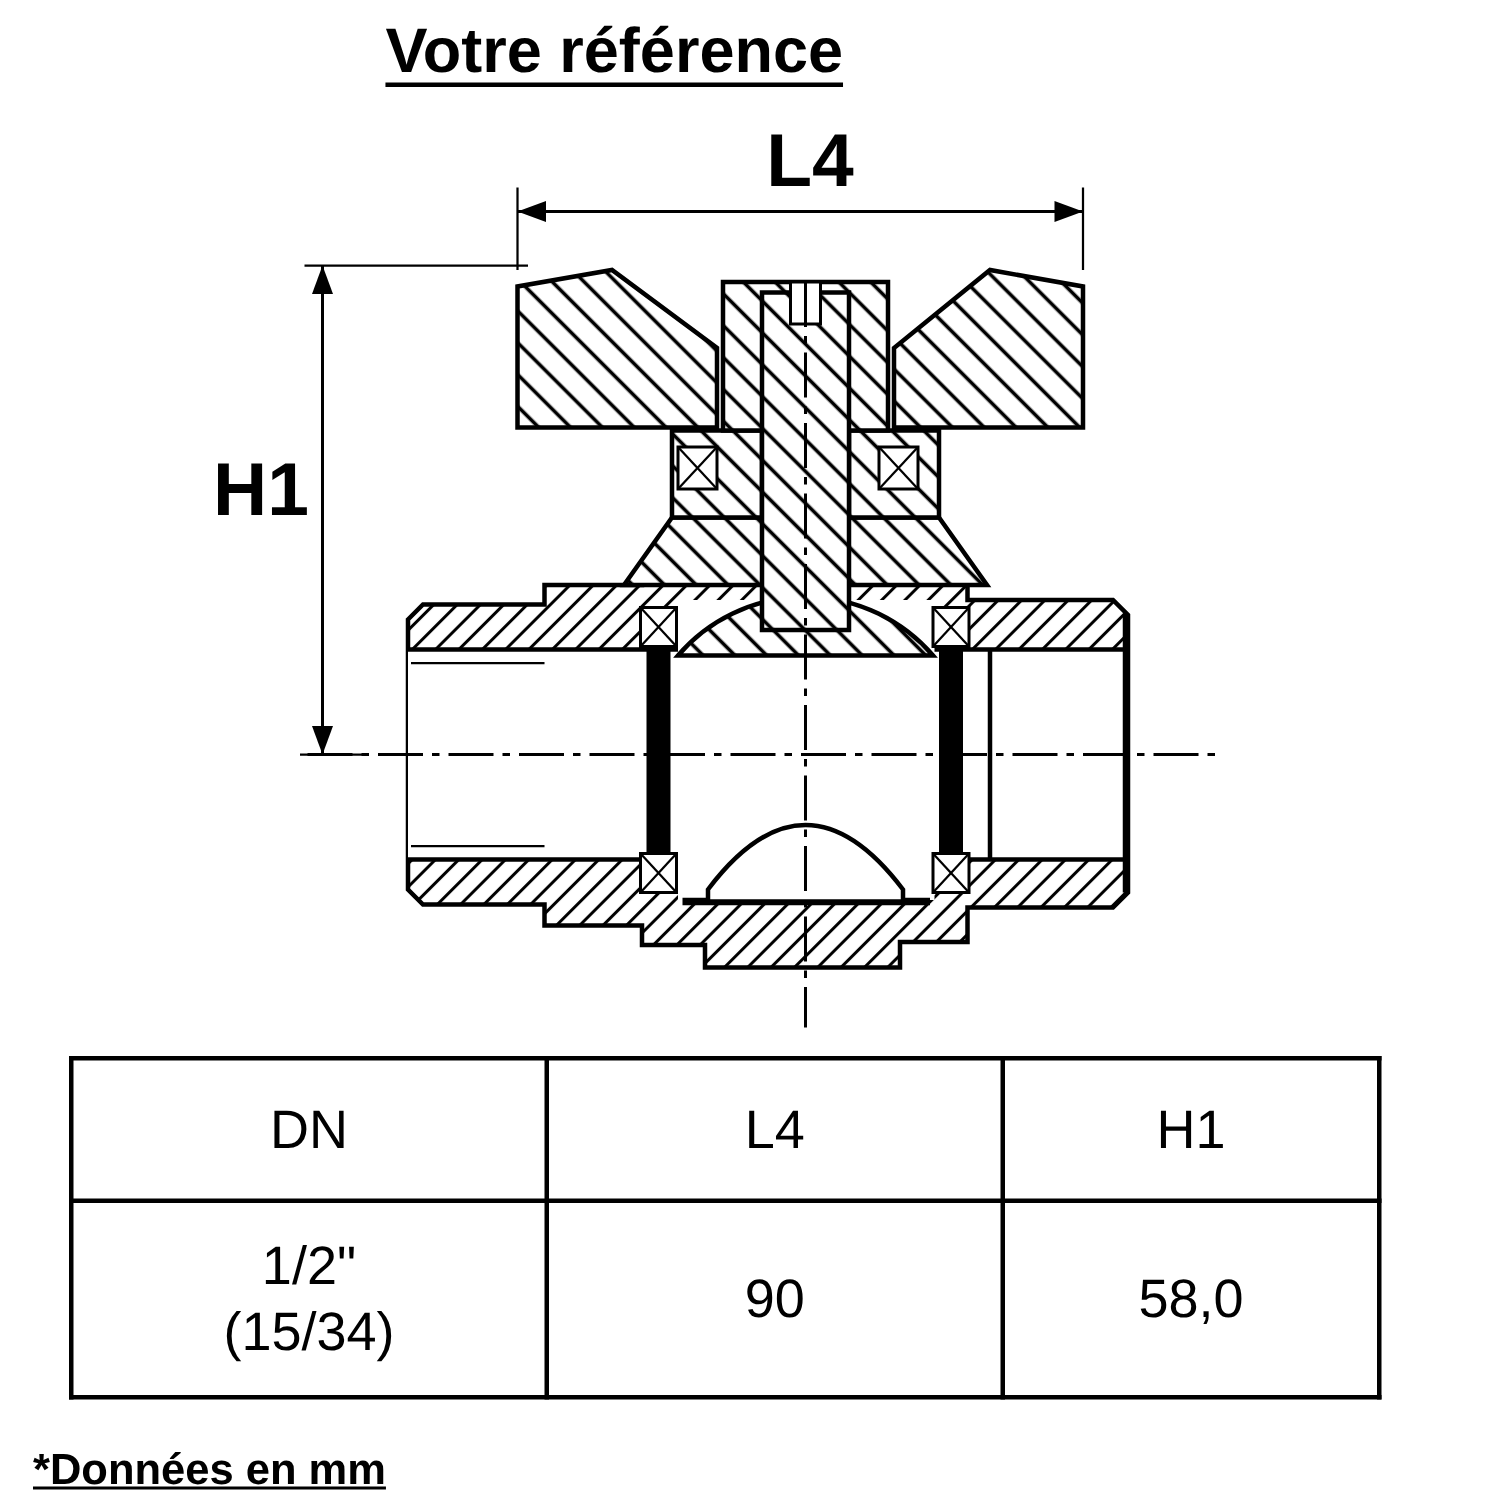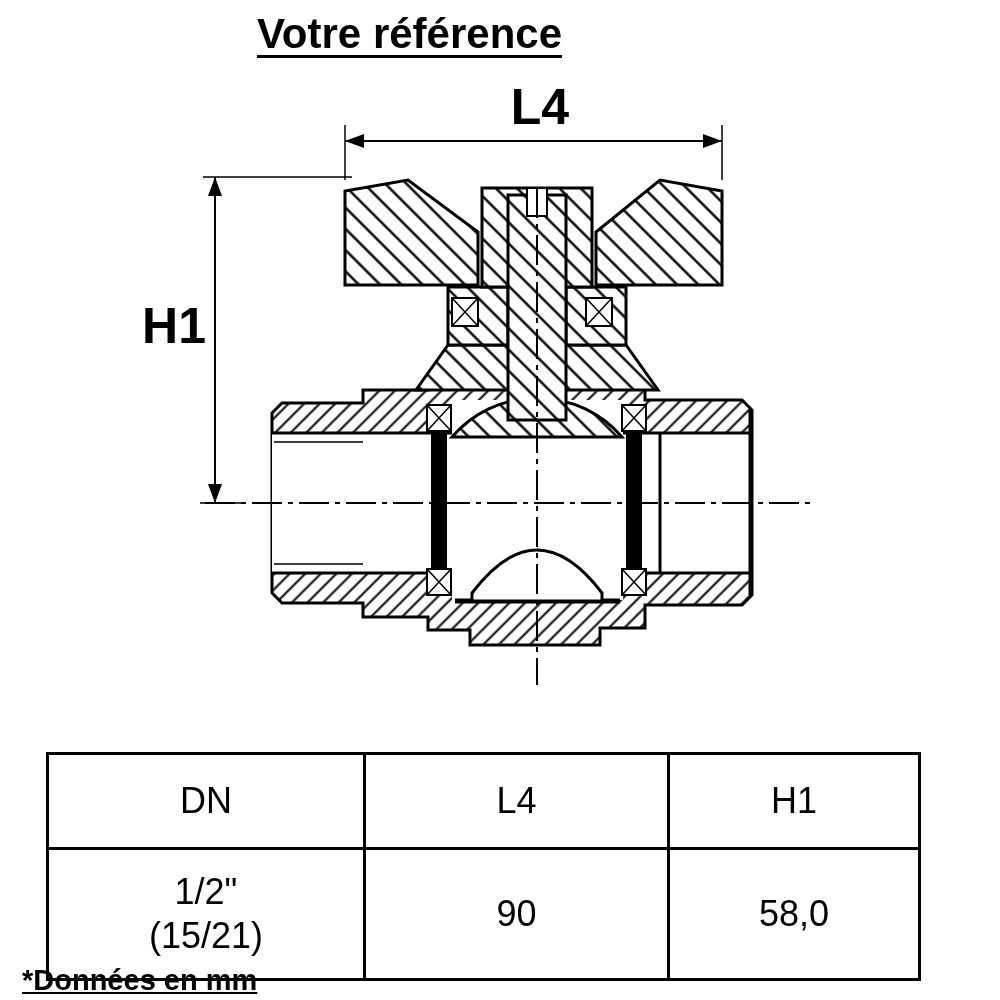--- a/index.html
+++ b/index.html
@@ -1,20 +1,20 @@
 <!DOCTYPE html>
 <html><head>
 <meta charset="utf-8">
 <style>
   html,body{margin:0;padding:0;background:#fff;}
   body{width:1000px;height:1000px;position:relative;font-family:"Liberation Sans",sans-serif;color:#000;}
   .title{position:absolute;top:10px;left:0;width:819px;text-align:center;font-size:42px;font-weight:bold;}
   .title span{text-decoration:underline;text-decoration-thickness:3px;text-underline-offset:7px;}
   svg.drawing{position:absolute;top:0;left:0;}
-  table.dims{position:absolute;left:46px;top:752px;width:872px;border-collapse:collapse;table-layout:fixed;}
+  table.dims{position:absolute;left:46px;top:704px;width:872px;border-collapse:collapse;table-layout:fixed;}
   table.dims td{border:3px solid #000;text-align:center;vertical-align:middle;font-size:36px;padding:0;}
   tr.hrow td{height:92px;}
   tr.brow td{height:128px;}
   .twoline div{line-height:44px;}
   .footnote{position:absolute;left:22px;top:964px;font-size:29px;font-weight:bold;text-decoration:underline;}
 </style>
 </head>
 <body>
 
 <div class="title"><span>Votre référence</span></div>
@@ -136,21 +136,21 @@
     </colgroup>
   <tbody>
       <tr class="hrow">
     <td>DN</td>
     <td>L4</td>
     <td>H1</td>
   </tr>
   <tr class="brow">
     <td class="twoline">
       <div>1/2"</div>
-      <div>(15/21)</div>
+      <div>(15/34)</div>
     </td>
     <td>90</td>
     <td>58,0</td>
   </tr>
 </tbody>
   </table>
 
 <div class="footnote">*Données en mm</div>
 
 </body></html>

